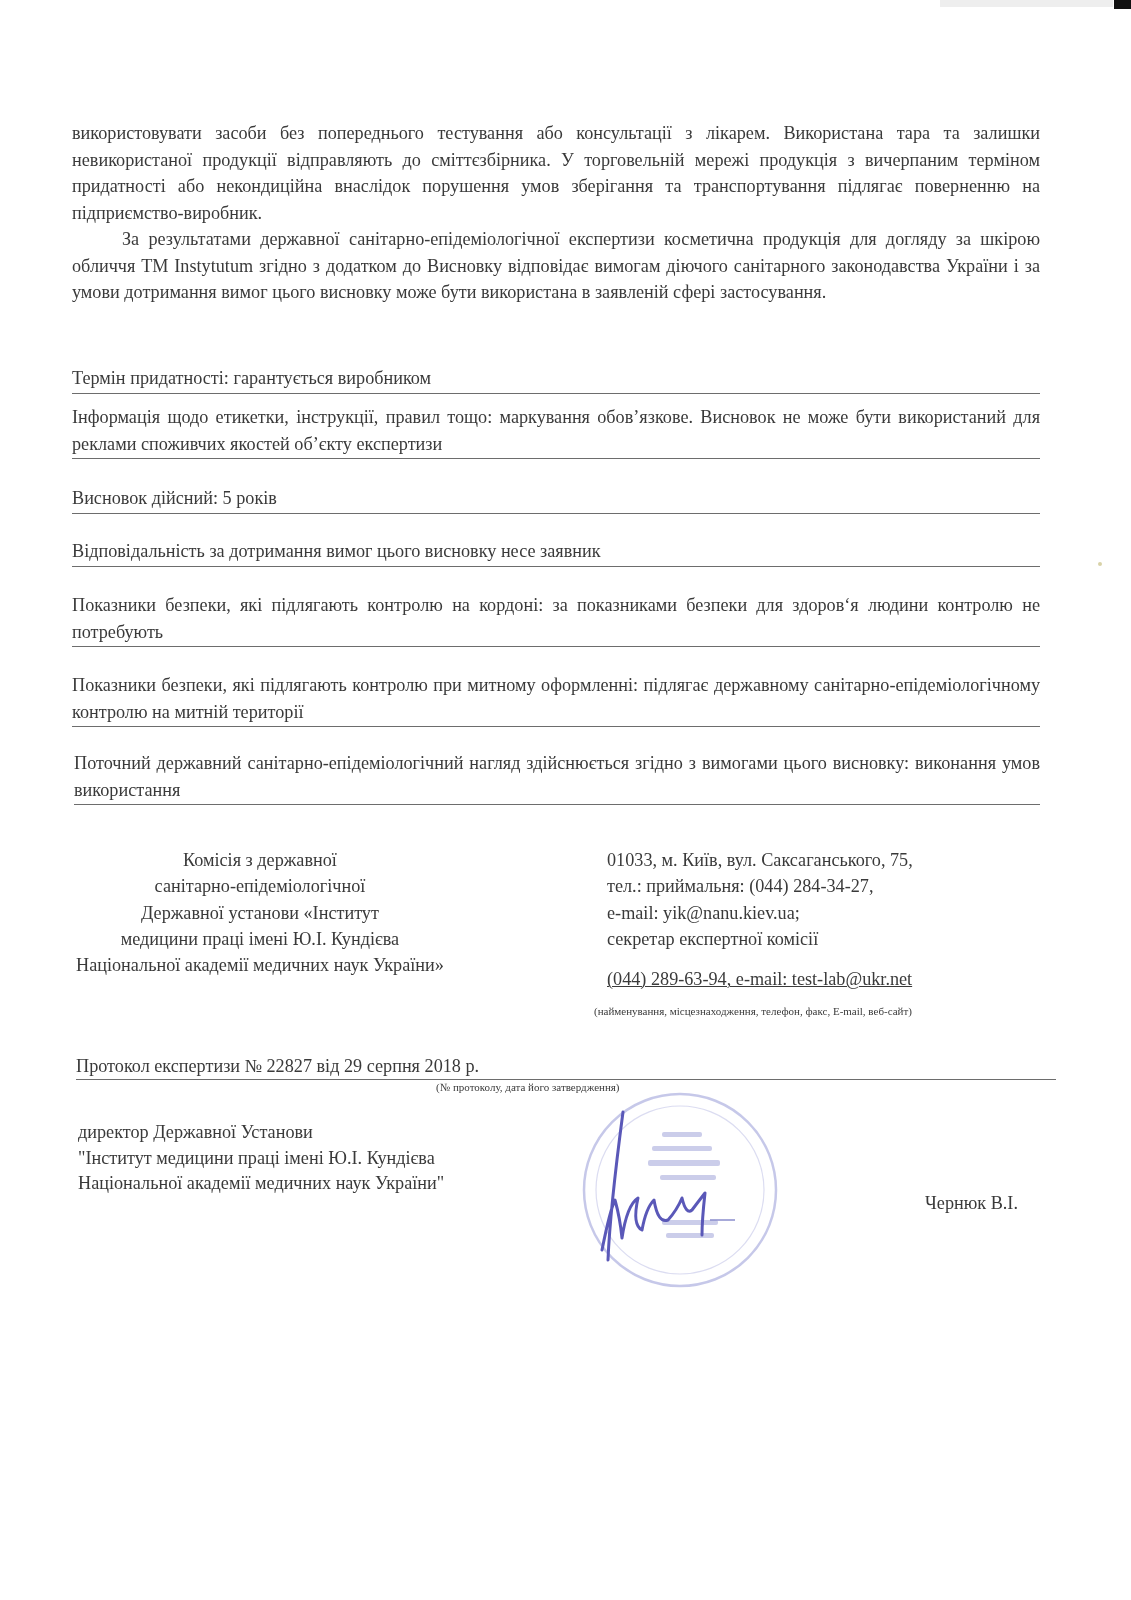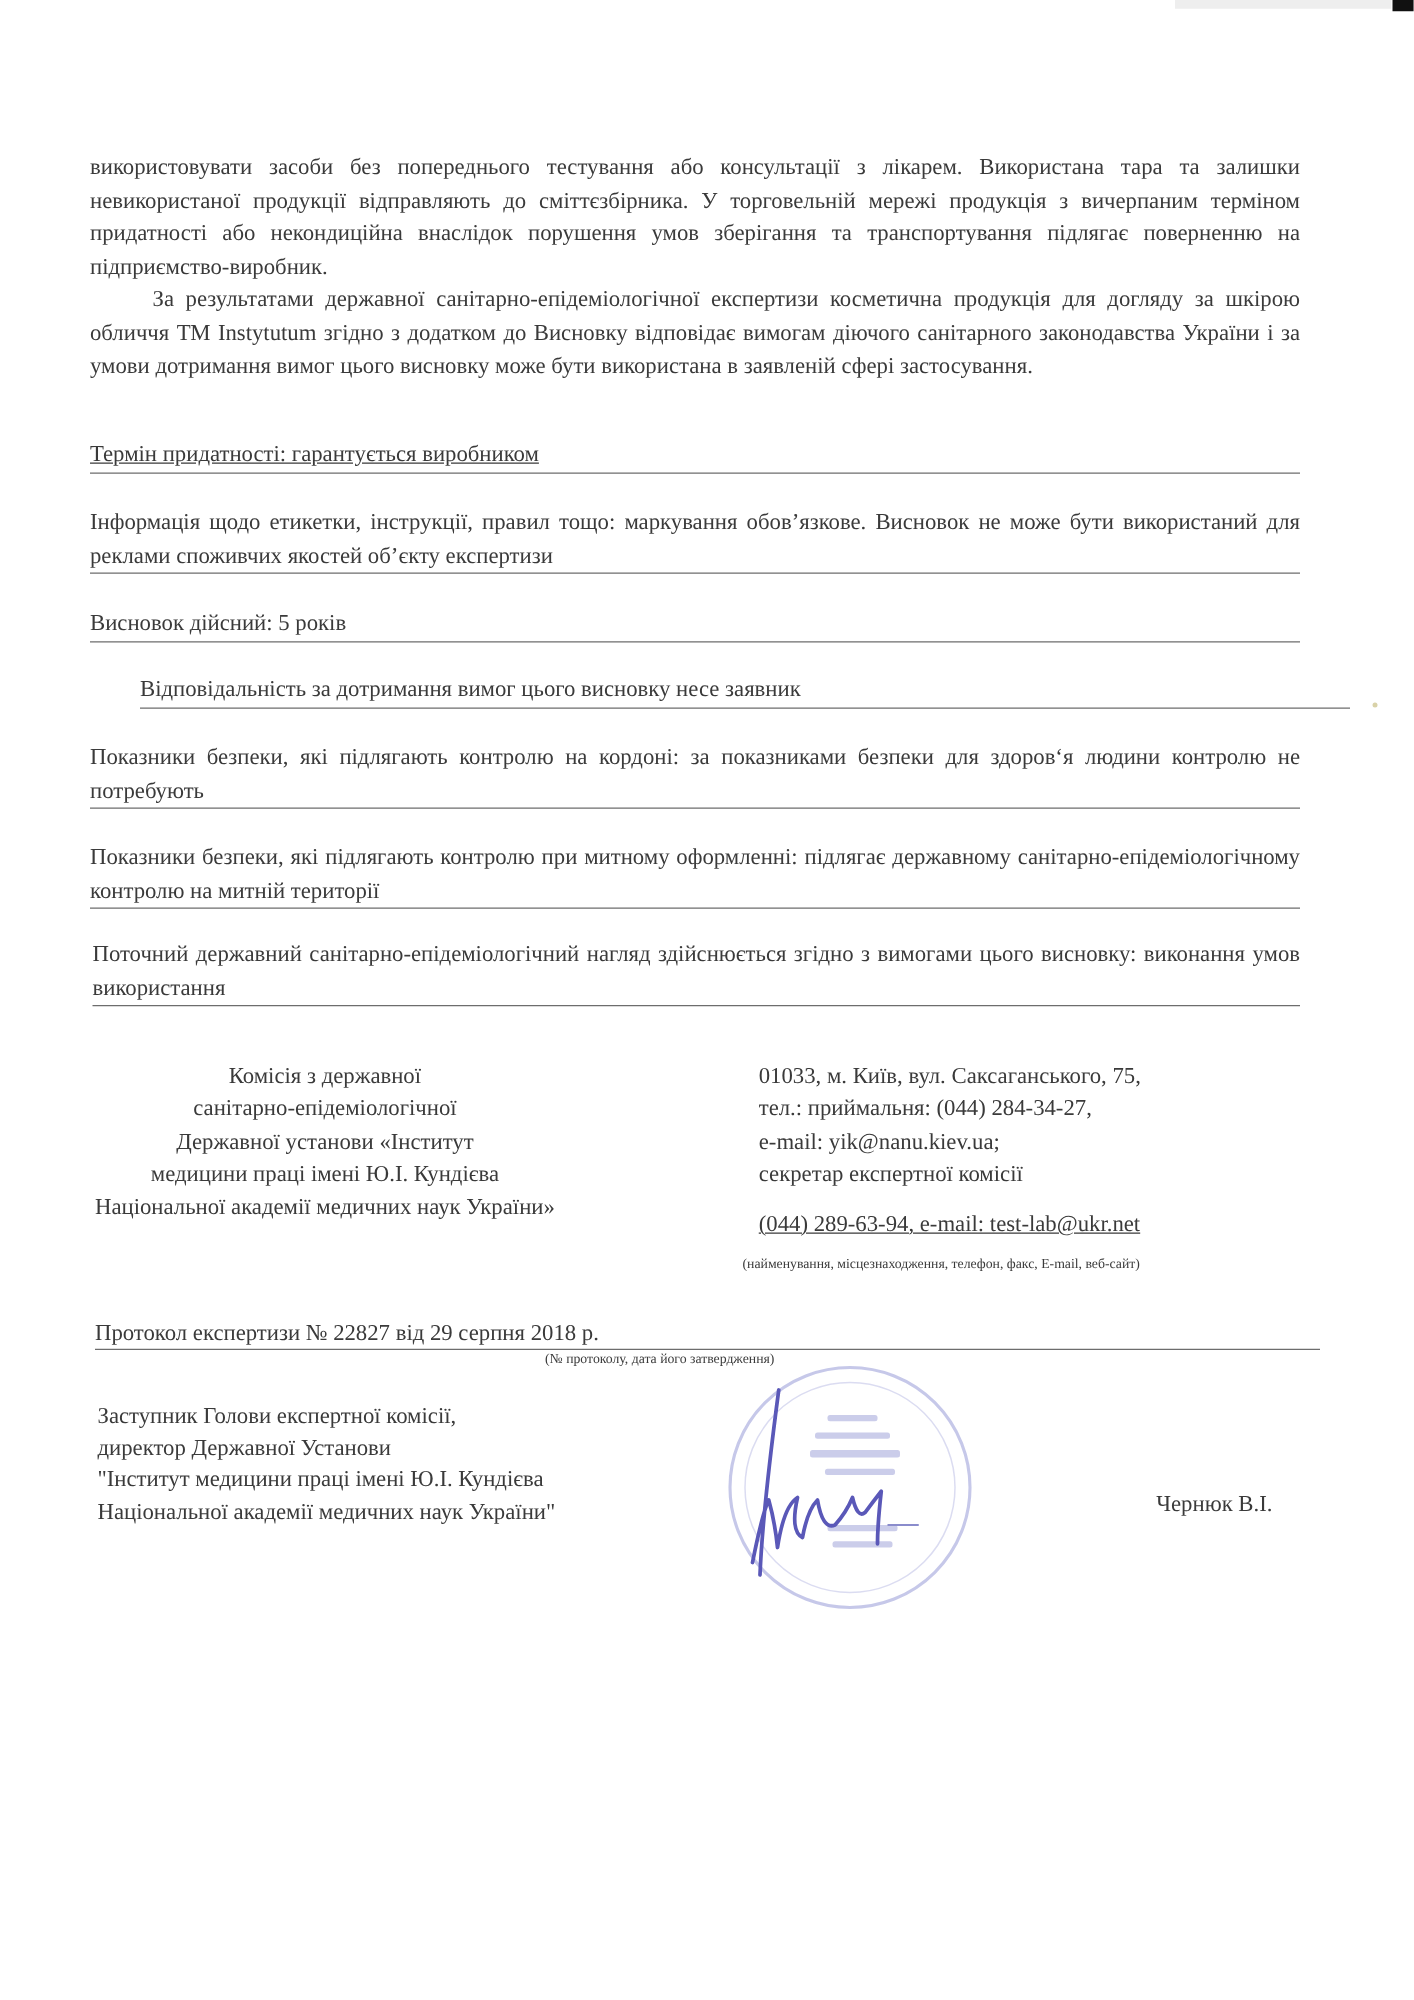--- a/index.html
+++ b/index.html
@@ -39,24 +39,24 @@
 
 <div class="top-band"></div>
 <div class="corner-mark"></div>
 <div class="speck"></div>
 
 <div class="page">
   <p class="para">використовувати засоби без попереднього тестування або консультації з лікарем. Використана тара та залишки невикористаної продукції  відправляють до сміттєзбірника. У торговельній мережі продукція з вичерпаним терміном придатності або некондиційна внаслідок порушення умов зберігання та транспортування підлягає поверненню на підприємство-виробник.</p>
   <p class="para indent">За результатами державної санітарно-епідеміологічної експертизи косметична продукція для догляду за шкірою обличчя ТМ Instytutum згідно з додатком до Висновку відповідає вимогам діючого санітарного законодавства України і за умови дотримання вимог цього висновку може бути використана в заявленій сфері застосування.</p>
 </div>
 
-<div class="field" style="top:350px;text-decoration:underline;">Термін придатності: гарантується виробником</div>
+<div class="field" style="top:365px;">Термін придатності: гарантується виробником</div>
 <div class="field" style="top:404px;">Інформація щодо етикетки, інструкції, правил тощо: маркування обов’язкове. Висновок не може бути використаний для реклами споживчих якостей об’єкту експертизи</div>
 <div class="field" style="top:485px;">Висновок дійсний: 5 років</div>
-<div class="field" style="top:538px;margin-left:40px;">Відповідальність за дотримання вимог цього висновку несе заявник</div>
+<div class="field" style="top:538px;">Відповідальність за дотримання вимог цього висновку несе заявник</div>
 <div class="field" style="top:592px;">Показники безпеки, які підлягають контролю на кордоні: за показниками безпеки для здоров‘я людини контролю не потребують</div>
 <div class="field" style="top:672px;">Показники безпеки, які підлягають контролю при митному оформленні: підлягає державному санітарно-епідеміологічному контролю на митній території</div>
 <div class="field" style="top:750px; left:74px; width:966px;">Поточний державний санітарно-епідеміологічний нагляд здійснюється згідно з вимогами цього висновку: виконання умов використання</div>
 
 <div class="left-block">
   <div>Комісія з державної</div>
   <div>санітарно-епідеміологічної</div>
   <div>Державної установи «Інститут</div>
   <div>медицини праці імені Ю.І. Кундієва</div>
   <div>Національної академії медичних наук України»</div>
@@ -68,21 +68,20 @@
   <div>e-mail: yik@nanu.kiev.ua;</div>
   <div>секретар експертної комісії</div>
   <div class="contact-line">(044) 289-63-94, e-mail: test-lab@ukr.net</div>
 </div>
 <div class="caption-small right-caption">(найменування, місцезнаходження, телефон, факс, E-mail, веб-сайт)</div>
 
 <div class="protocol">Протокол експертизи  № 22827 від 29 серпня 2018 р.</div>
 <div class="caption-small protocol-caption">(№ протоколу, дата його затвердження)</div>
 
 <div class="sign-block">
-  <div>Заступник Голови експертної комісії,</div>
   <div>директор Державної Установи</div>
   <div>"Інститут медицини праці імені Ю.І. Кундієва</div>
   <div>Національної академії медичних наук України"</div>
 </div>
 
 <svg class="stamp" viewBox="0 0 200 200">
   <circle cx="100" cy="100" r="96" fill="none" stroke="#aeb0df" stroke-width="2.5" opacity="0.7"></circle>
   <circle cx="100" cy="100" r="84" fill="none" stroke="#c3c4e8" stroke-width="1.2" opacity="0.6"></circle>
   <g fill="#b6b8e2" opacity="0.7">
     <rect x="82" y="42" width="40" height="5" rx="2"></rect>

